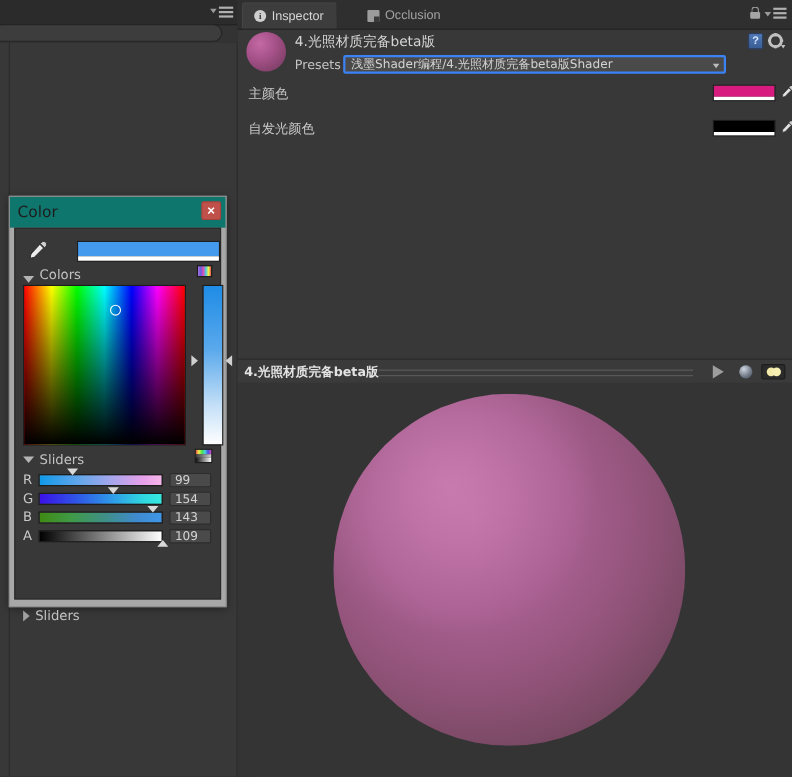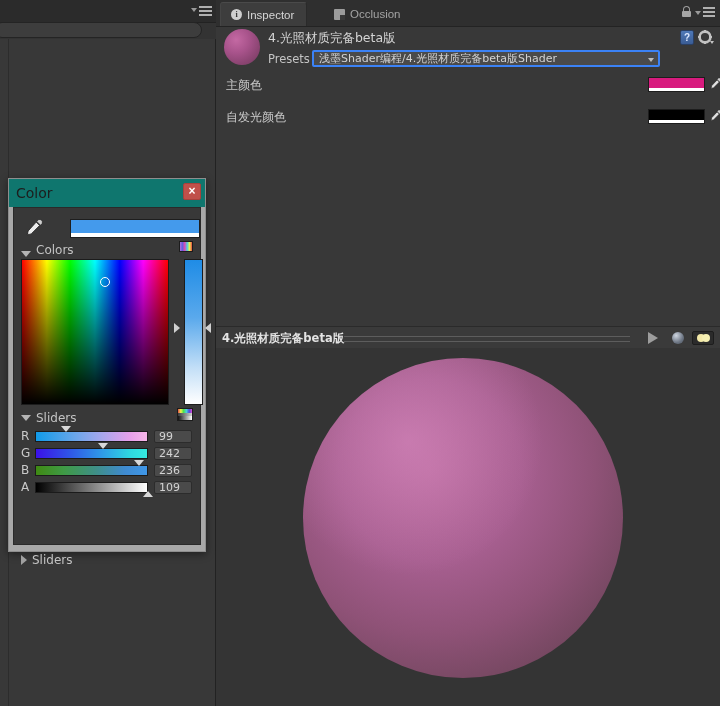--- a/index.html
+++ b/index.html
@@ -529,28 +529,28 @@
       <span class="sld-name">R</span>
       <span class="sld-track" id="trk-r" style="background: linear-gradient(to right, rgb(16, 154, 232) 0%, rgb(106, 166, 234) 35%, rgb(169, 166, 236) 60%, rgb(232, 160, 234) 85%, rgb(246, 182, 232) 100%);"></span>
       <span class="sld-handle" id="hdl-r" style="left: 39.51px;"></span>
       <span class="sld-value">99</span>
     </div>
 
     <div class="sld-row" style="top:239px;">
       <span class="sld-name">G</span>
       <span class="sld-track" id="trk-g" style="background: linear-gradient(to right, rgb(59, 17, 232) 0%, rgb(47, 85, 232) 30%, rgb(47, 156, 232) 60%, rgb(47, 216, 224) 85%, rgb(53, 234, 224) 100%);"></span>
       <span class="sld-handle" id="hdl-g" style="left: 76.8px;"></span>
-      <span class="sld-value">242</span>
+      <span class="sld-value">154</span>
     </div>
 
     <div class="sld-row" style="top:256px;">
       <span class="sld-name">B</span>
       <span class="sld-track" id="trk-b" style="background: linear-gradient(to right, rgb(63, 138, 19) 0%, rgb(63, 154, 69) 25%, rgb(63, 143, 138) 55%, rgb(63, 138, 208) 80%, rgb(63, 151, 232) 100%);"></span>
       <span class="sld-handle" id="hdl-b" style="left: 112.96px;"></span>
-      <span class="sld-value">236</span>
+      <span class="sld-value">143</span>
     </div>
 
     <div class="sld-row" style="top:273px;">
       <span class="sld-name">A</span>
       <span class="sld-track" id="trk-a" style="background: linear-gradient(to right, rgb(0, 0, 0) 0%, rgb(255, 255, 255) 100%);"></span>
       <span class="sld-handle-bot" id="hdl-a" style="left: 122px;"></span>
       <span class="sld-value">109</span>
     </div>
 
     <span id="cp-presets-head">

